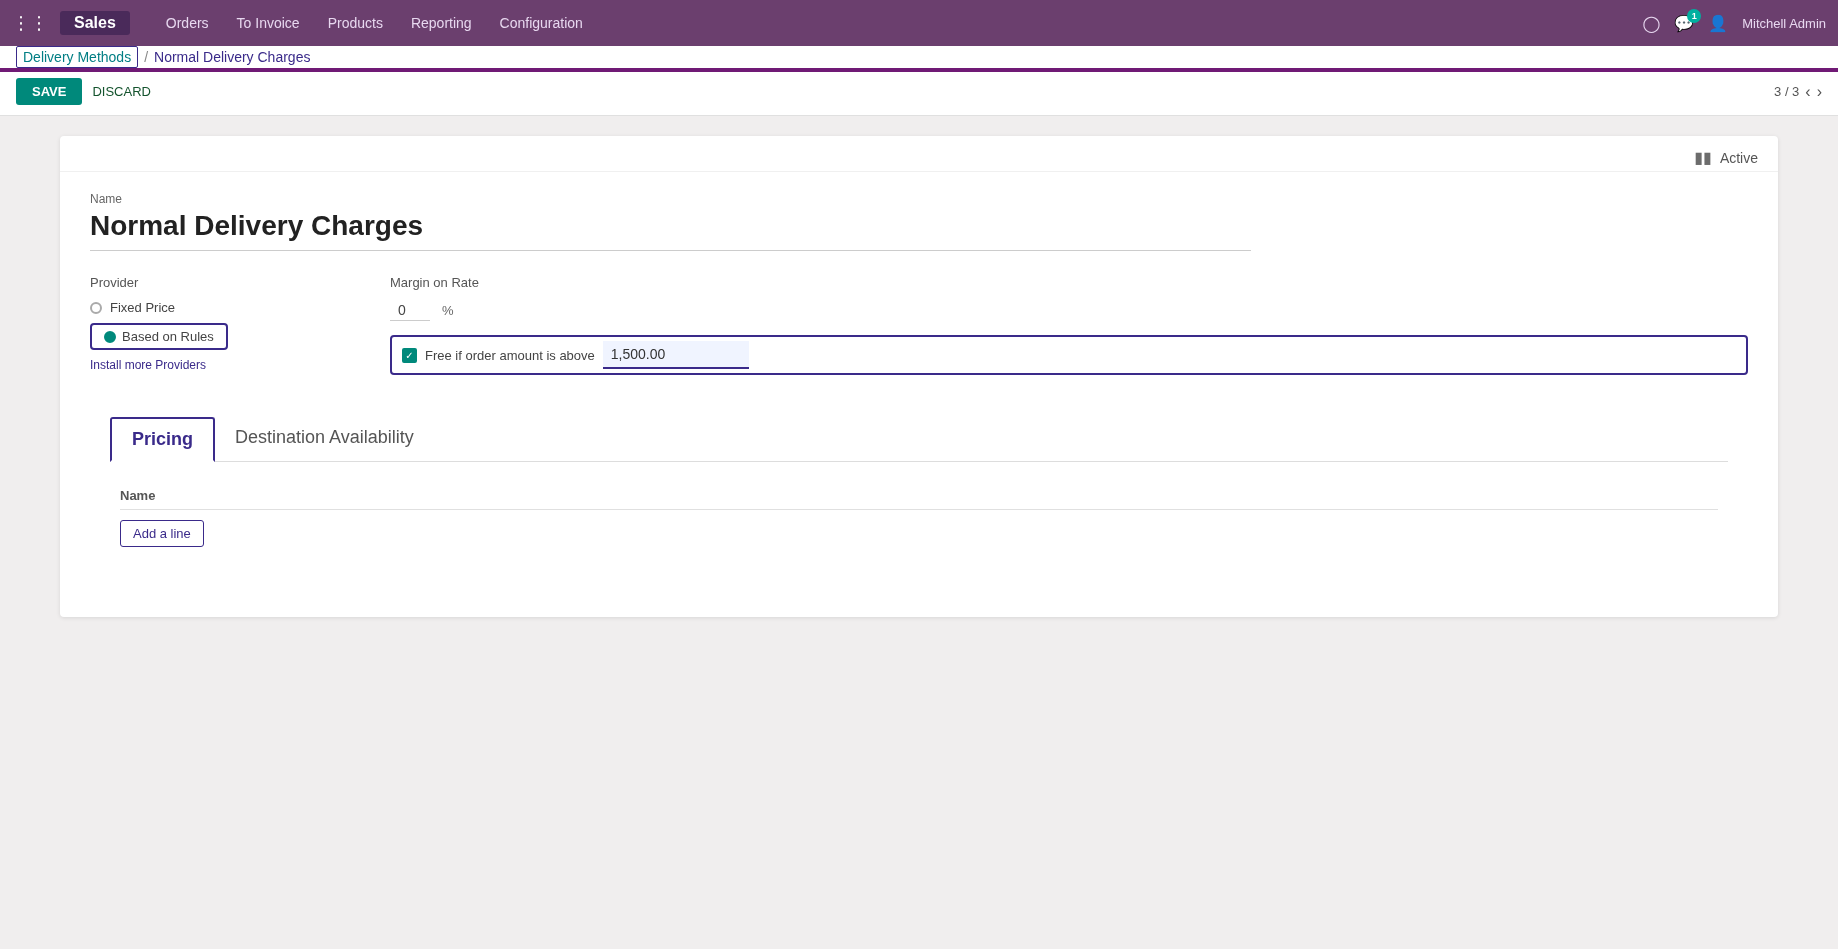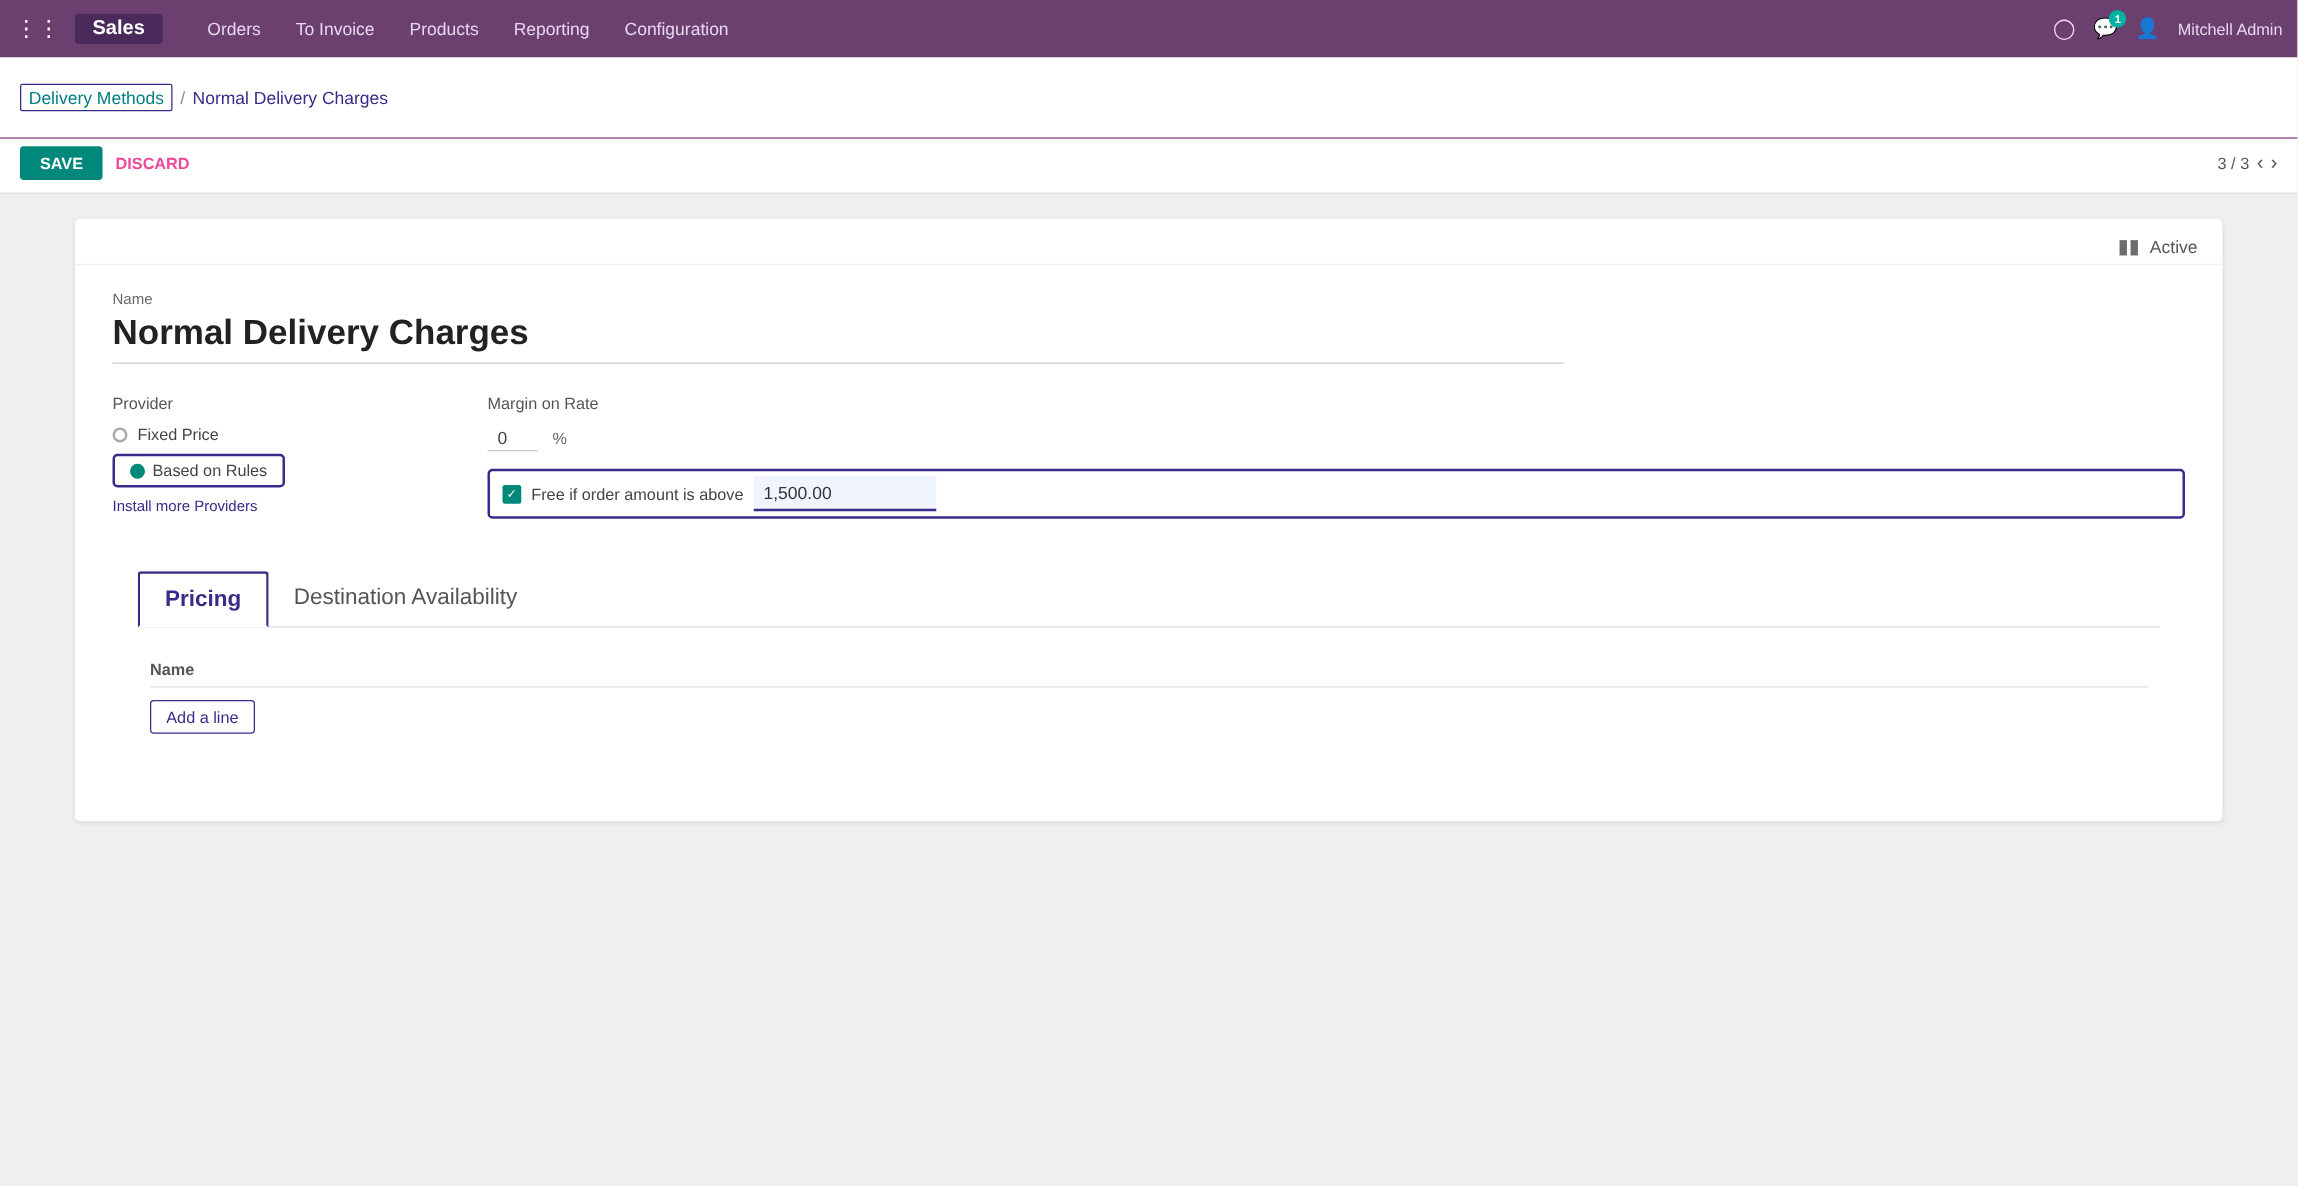--- a/index.html
+++ b/index.html
@@ -62,25 +62,25 @@
       display: flex;
       align-items: center;
       justify-content: center;
       font-weight: bold;
     }
     .user-info { color: #e8d8f0; font-size: 13px; cursor: pointer; }
 
     
     .breadcrumb-bar {
       background: #fff;
-      padding: 21px 16px;
+      padding: 0 16px;
       display: flex;
       align-items: flex-end;
       justify-content: space-between;
-      border-bottom: 1px solid #701a75;
+      border-bottom: 4px solid #701a75;
     }
     .breadcrumb {
       display: flex;
       align-items: center;
       gap: 6px;
     }
     .breadcrumb-link {
       color: #017e84;
       font-size: 14px;
       font-weight: 500;
@@ -106,24 +106,24 @@
       color: #fff;
       border: none;
       padding: 6px 16px;
       border-radius: 3px;
       font-weight: bold;
       font-size: 13px;
       cursor: pointer;
     }
     .btn-discard {
       background: transparent;
-      color: #ec4899;
+      color: #14532d;
       border: none;
       font-size: 13px;
-      font-weight: 700;
+      font-weight: 400;
       cursor: pointer;
     }
     .pagination {
       margin-left: auto;
       display: flex;
       align-items: center;
       gap: 6px;
       color: #555;
       font-size: 13px;
     }

